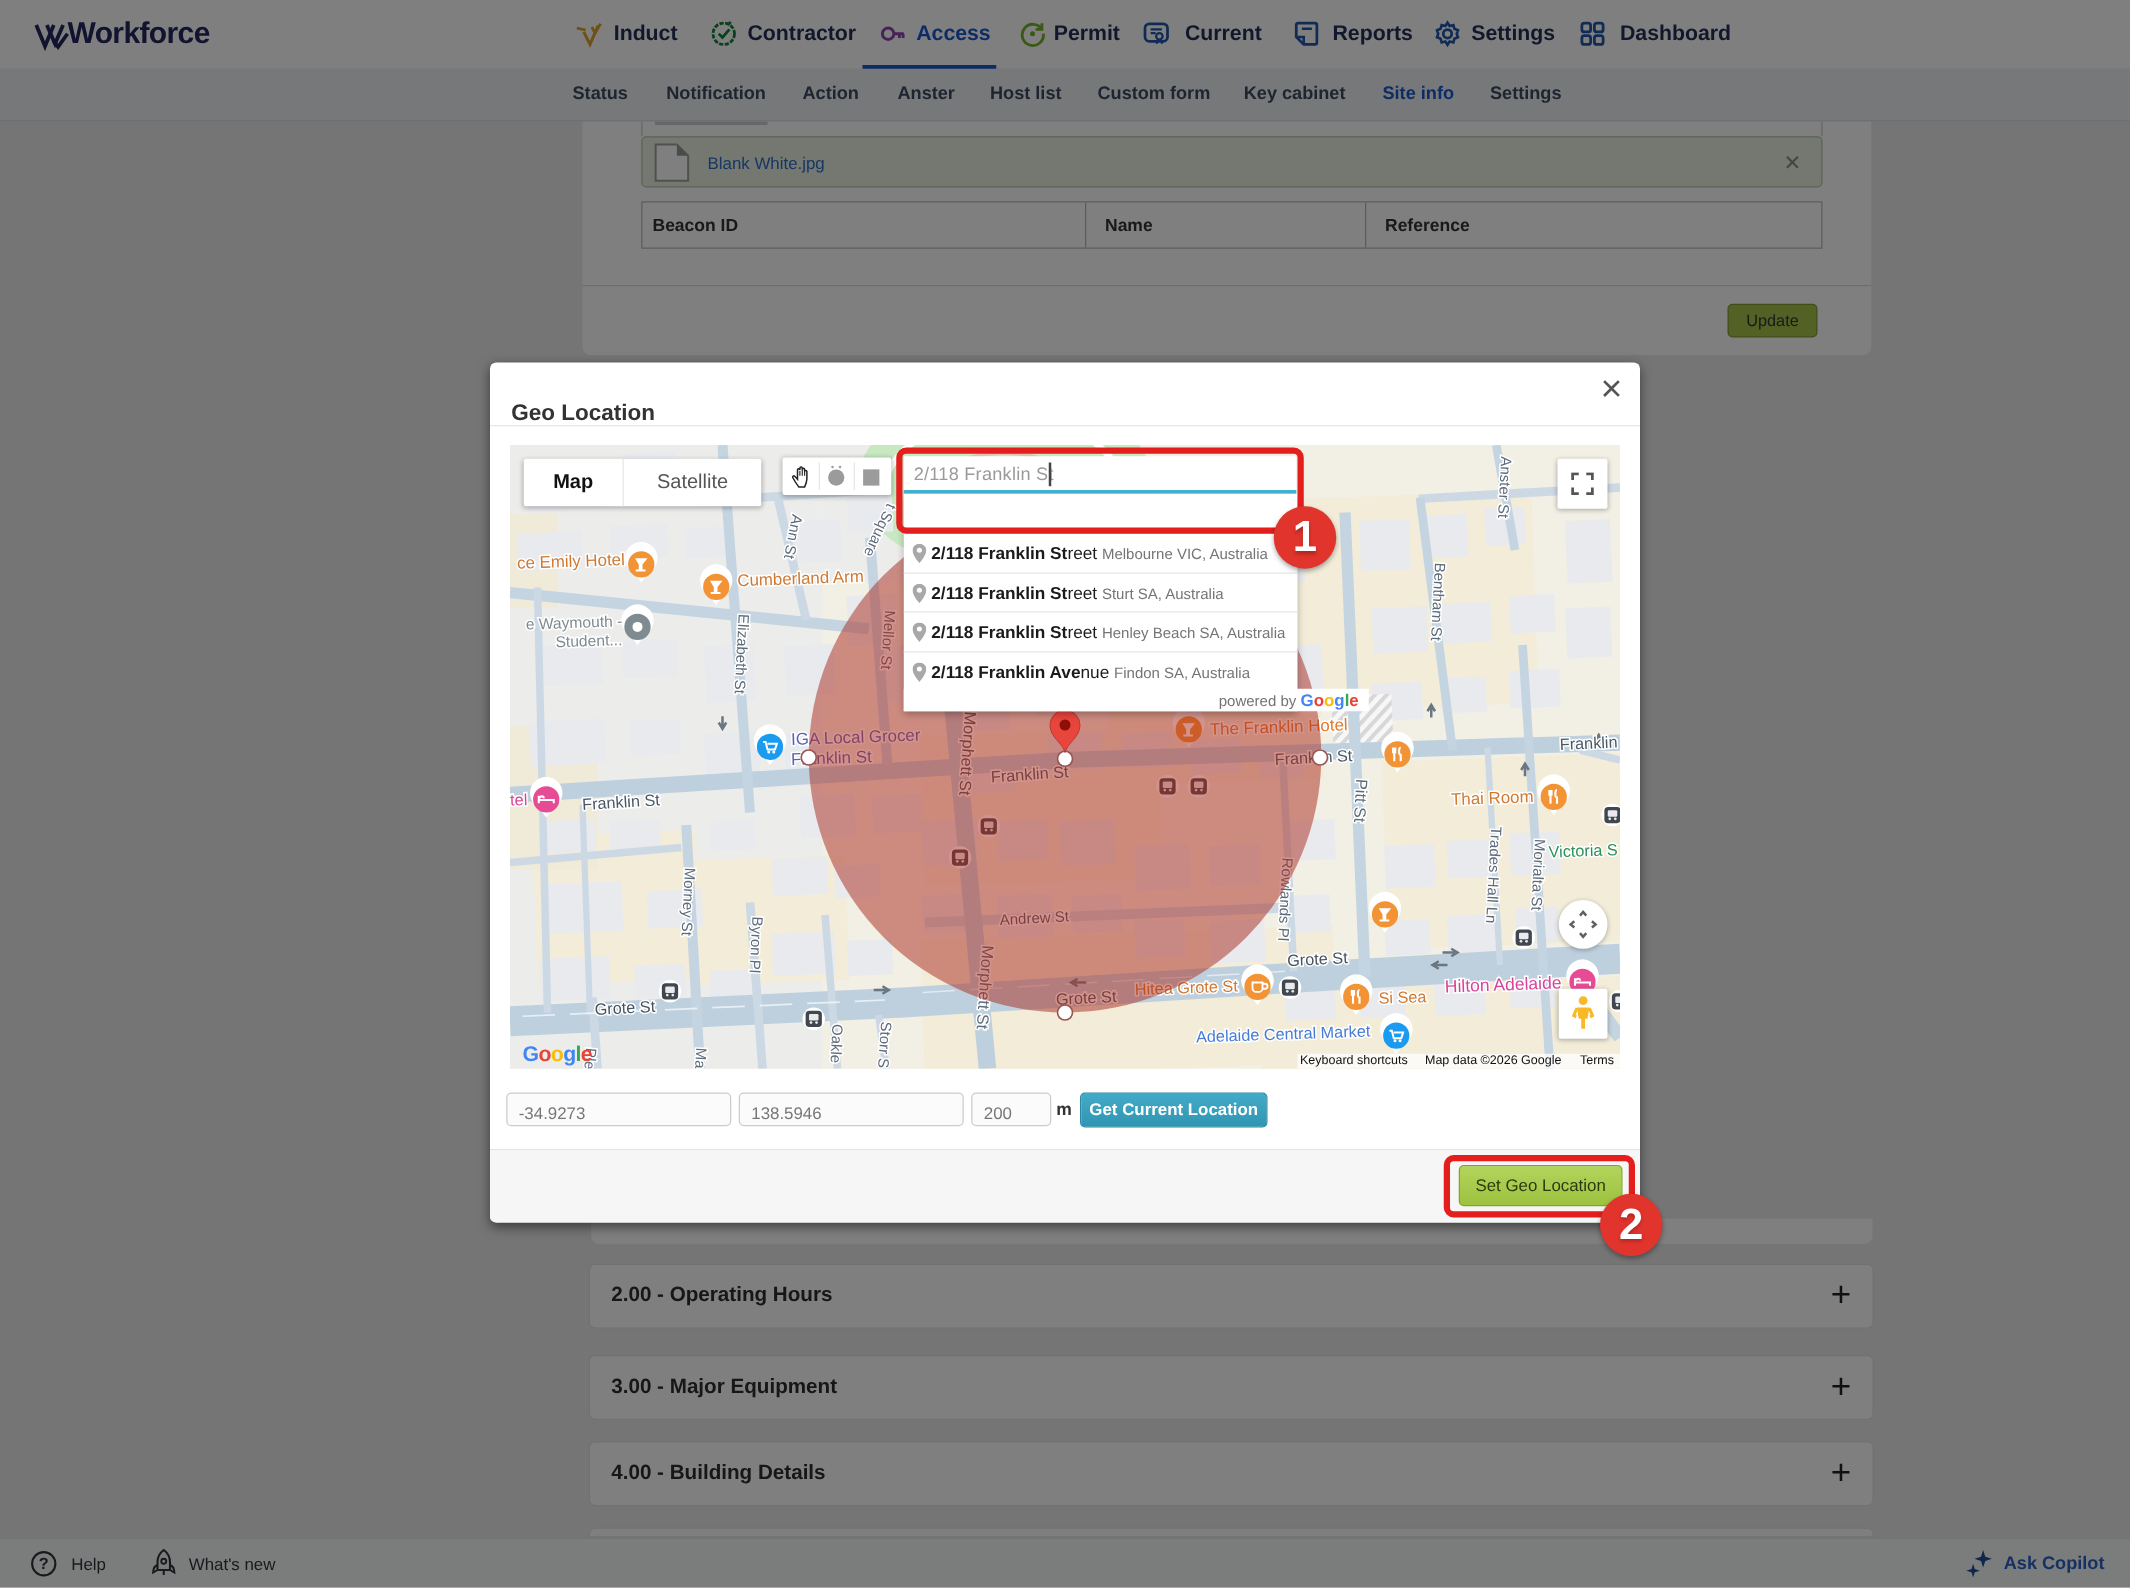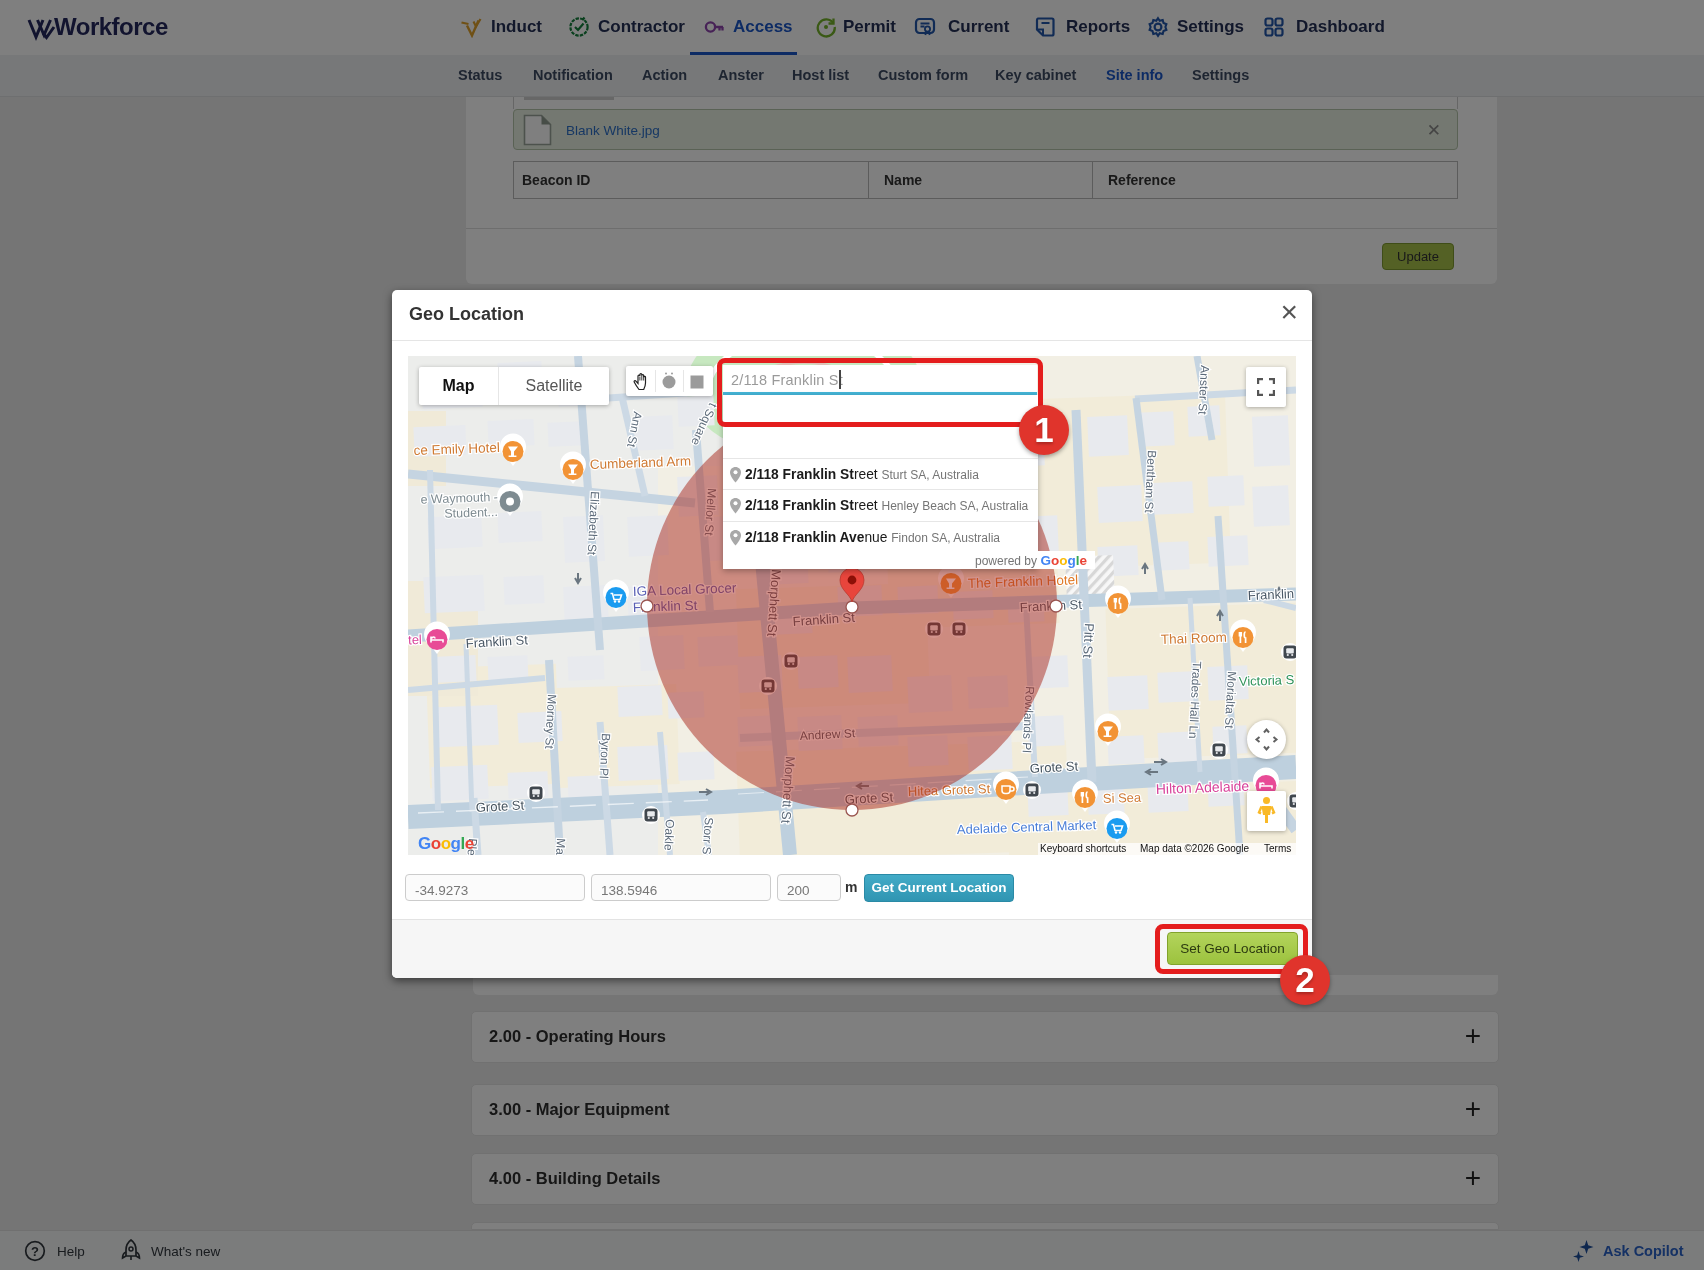--- a/index.html
+++ b/index.html
@@ -43,21 +43,21 @@
 
 #bottombar { position:absolute; left:0; top:1230px; width:1704px; height:40px; background:#f7f8f9; border-top:1px solid #e0e0e0; z-index:1; }
 #bottombar .txt { position:absolute; top:13px; font-size:13.5px; color:#31373d; }
 #askcopilot { position:absolute; left:1603px; top:12px; font-size:14.5px; font-weight:bold; color:#2a63c8; }
 
 
 #backdrop { position:absolute; left:0; top:0; width:1704px; height:1270px; background:rgba(0,0,0,0.5); z-index:10; }
 
 
 #modal { position:absolute; left:392px; top:290px; width:920px; height:688px; background:#ffffff; border-radius:5px; box-shadow:0 3px 9px rgba(0,0,0,0.5); z-index:20; }
-#modal-title { position:absolute; left:17px; top:14px; font-size:18px; font-weight:bold; color:#333; }
+#modal-title { position:absolute; left:17px; top:30px; font-size:18px; font-weight:bold; color:#333; }
 #modal-x { position:absolute; right:14px; top:7px; font-size:30px; color:#555; font-weight:normal; line-height:1; }
 #modal-hr { position:absolute; left:0; top:50px; width:920px; height:1px; background:#e5e5e5; }
 #mapwrap { position:absolute; left:16px; top:66px; width:888px; height:499px; background:#f4f1e7; overflow:hidden; }
 .geo-input { position:absolute; top:584px; height:27px; background:#fbfbfb; border:1px solid #cccccc; border-radius:4px; font-size:13.5px; color:#777; padding:5px 0 0 9px; }
 #m-label { position:absolute; left:453px; top:589px; font-size:14px; font-weight:bold; color:#333; }
 #gcl-btn { position:absolute; left:472px; top:584px; width:150px; height:28px; background:linear-gradient(#42abc7,#3095b2); border:1px solid #2a8aa6; border-radius:4px; color:#fff; font-size:13.5px; font-weight:bold; text-align:center; line-height:26px; }
 #modal-footer { position:absolute; left:0; top:629px; width:920px; height:59px; background:#f6f6f6; border-top:1px solid #e3e3e3; border-radius:0 0 5px 5px; }
 #sgl-btn { position:absolute; left:775px; top:12px; width:131px; height:33px; background:linear-gradient(#b3d45c,#9cc23e); border:1px solid #82a32c; border-radius:4px; color:#2c3a10; font-size:13.5px; text-align:center; line-height:31px; }
 
 
@@ -568,20 +568,27 @@
         </svg>
       <div class="abs" style="left:29px;top:4px;width:1px;height:22px;background:#e6e6e6"></div>
       <div class="abs" style="left:57px;top:4px;width:1px;height:22px;background:#e6e6e6"></div>
     </div>
     <div id="searchbox">
         <div class="q">2/118 Franklin St</div>
         <div class="abs" style="left:116px;top:5px;width:1.5px;height:19px;background:#444"></div>
       </div>
     <div id="search-ul"></div>
     <div id="dropdown">
+      <div class="ddrow" style="top:31px">
+          <svg class="abs" style="left:7px;top:8px" width="11" height="16" viewBox="0 0 11 16">
+            <path d="M5.5 0 C2.4 0 0 2.4 0 5.4 C0 9.4 5.5 15.5 5.5 15.5 S11 9.4 11 5.4 C11 2.4 8.6 0 5.5 0 z" fill="#a8a8a8"></path>
+            <circle cx="5.5" cy="5.2" r="2" fill="#ffffff"></circle>
+          </svg>
+          <div class="main"><b>2/118 Franklin St</b>reet <span class="sec">Melbourne VIC, Australia</span></div>
+        </div>
       <div class="ddrow" style="top:62.5px">
           <svg class="abs" style="left:7px;top:8px" width="11" height="16" viewBox="0 0 11 16">
             <path d="M5.5 0 C2.4 0 0 2.4 0 5.4 C0 9.4 5.5 15.5 5.5 15.5 S11 9.4 11 5.4 C11 2.4 8.6 0 5.5 0 z" fill="#a8a8a8"></path>
             <circle cx="5.5" cy="5.2" r="2" fill="#ffffff"></circle>
           </svg>
           <div class="main"><b>2/118 Franklin St</b>reet <span class="sec">Sturt SA, Australia</span></div>
         </div>
       <div class="ddrow" style="top:94px">
           <svg class="abs" style="left:7px;top:8px" width="11" height="16" viewBox="0 0 11 16">
             <path d="M5.5 0 C2.4 0 0 2.4 0 5.4 C0 9.4 5.5 15.5 5.5 15.5 S11 9.4 11 5.4 C11 2.4 8.6 0 5.5 0 z" fill="#a8a8a8"></path>

